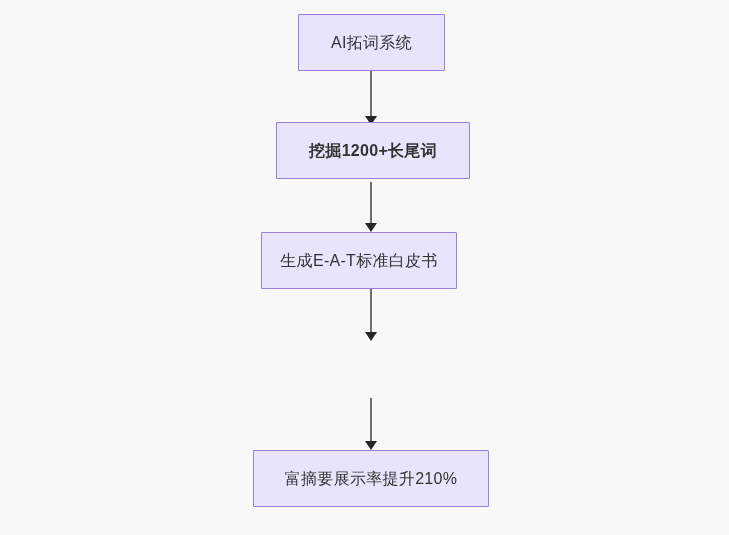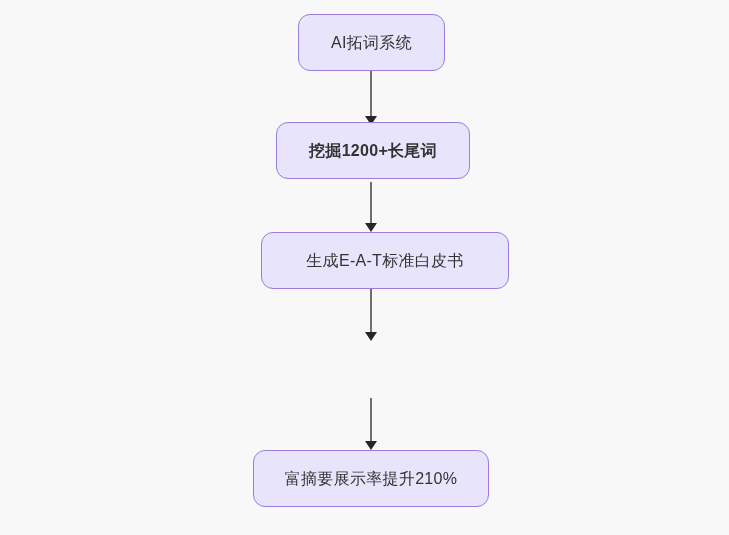--- a/index.html
+++ b/index.html
@@ -16,21 +16,21 @@
   #flowchart {
     position: relative;
     width: 729px;
     height: 535px;
   }
   .node {
     position: absolute;
     box-sizing: border-box;
     background: #e8e4fb;
     border: 1.4px solid #9a7ddc;
-    border-radius: 12px;
+    border-radius: 1px;
     display: flex;
     align-items: center;
     justify-content: center;
     color: #333333;
     font-size: 16px;
     line-height: 1;
     letter-spacing: 0.3px;
     white-space: nowrap;
   }
   .node-label {
@@ -76,21 +76,21 @@
 
   <div class="node" style="left:276px; top:122px; width:194px; height:57px;font-weight:bold;">
     <span class="node-label">挖掘1200+长尾词</span>
   </div>
 
   <div class="edge" style="left:364px; top:182px; height:50px;">
     <div class="line" style="height:41px;"></div>
     <div class="head"></div>
   </div>
 
-  <div class="node" style="left:261px; top:232px; width:248px; height:57px;">
+  <div class="node" style="left:261px; top:232px; width:196px; height:57px;">
     <span class="node-label">生成E-A-T标准白皮书</span>
   </div>
 
   <div class="edge" style="left:364px; top:289px; height:52px;">
     <div class="line" style="height:43px;"></div>
     <div class="head"></div>
   </div>
 
 
   <div class="edge" style="left:364px; top:398px; height:52px;">

